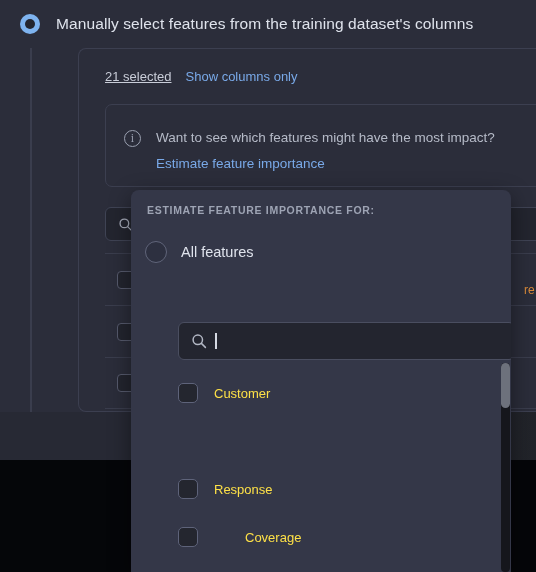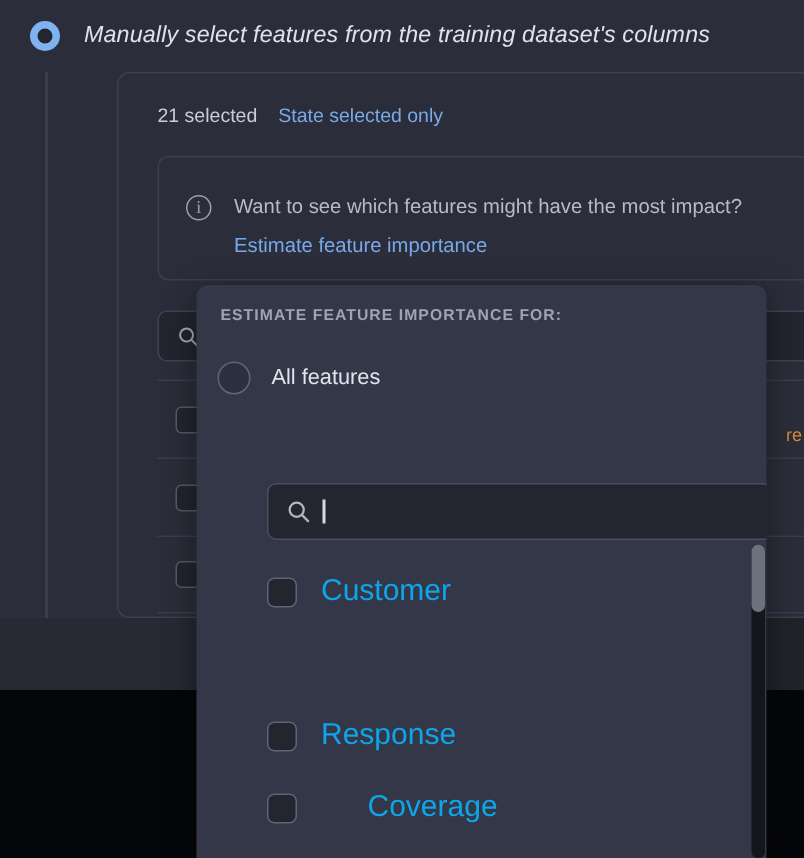--- a/index.html
+++ b/index.html
@@ -50,21 +50,20 @@
     width: 10px; height: 10px;
     border-radius: 50%;
     background: #23252f;
   }
   .header-label {
     margin-left: 16px;
     color: #dfe3ec;
     font-size: 15.5px;
     letter-spacing: 0.1px;
     white-space: nowrap;
-    font-style: italic;
   }
 
   
   .guide-line {
     position: absolute;
     left: 30px; top: 48px;
     width: 1.5px; height: 364px;
     background: #3a3d4d;
   }
 
@@ -83,20 +82,21 @@
     position: absolute;
     left: 26px; top: 20px;
     display: flex;
     align-items: baseline;
     gap: 14px;
     white-space: nowrap;
   }
   .selected-count {
     color: #c9cdd8;
     font-size: 13px;
+    text-decoration: underline;
   }
   .show-selected-link {
     color: #79a9e8;
     font-size: 13px;
     cursor: pointer;
   }
 
   
   .info-box {
     position: absolute;
@@ -301,22 +301,22 @@
     cursor: pointer;
   }
   .pop-cb {
     width: 20px; height: 20px;
     border: 1.5px solid #5e637a;
     border-radius: 5px;
     background: #24262f;
     flex: 0 0 auto;
   }
   .pop-item-label {
-    color: #0ea5e9;
-    font-size: 20px;
+    color: #fde047;
+    font-size: 13px;
     white-space: nowrap;
   }
 
   
   .pop-scroll-track {
     position: absolute;
     left: 501px; top: 363px;
     width: 9px; height: 209px;
     background: #15161c;
     border-radius: 4px;
@@ -344,21 +344,21 @@
     </span>
     <span class="header-label">Manually select features from the training dataset's columns</span>
   </div>
 
   <div class="guide-line"></div>
 
   <div class="content-card">
 
     <div class="selected-row">
       <span class="selected-count">21 selected</span>
-      <span class="show-selected-link">State selected only</span>
+      <span class="show-selected-link">Show columns only</span>
     </div>
 
     <div class="info-box">
       <div class="info-icon">i</div>
       <div class="info-text">Want to see which features might have the most impact?</div>
       <div class="info-link">Estimate feature importance</div>
     </div>
 
     <div class="bg-search">
       <svg class="search-svg" width="15" height="15" viewBox="0 0 16 16">

